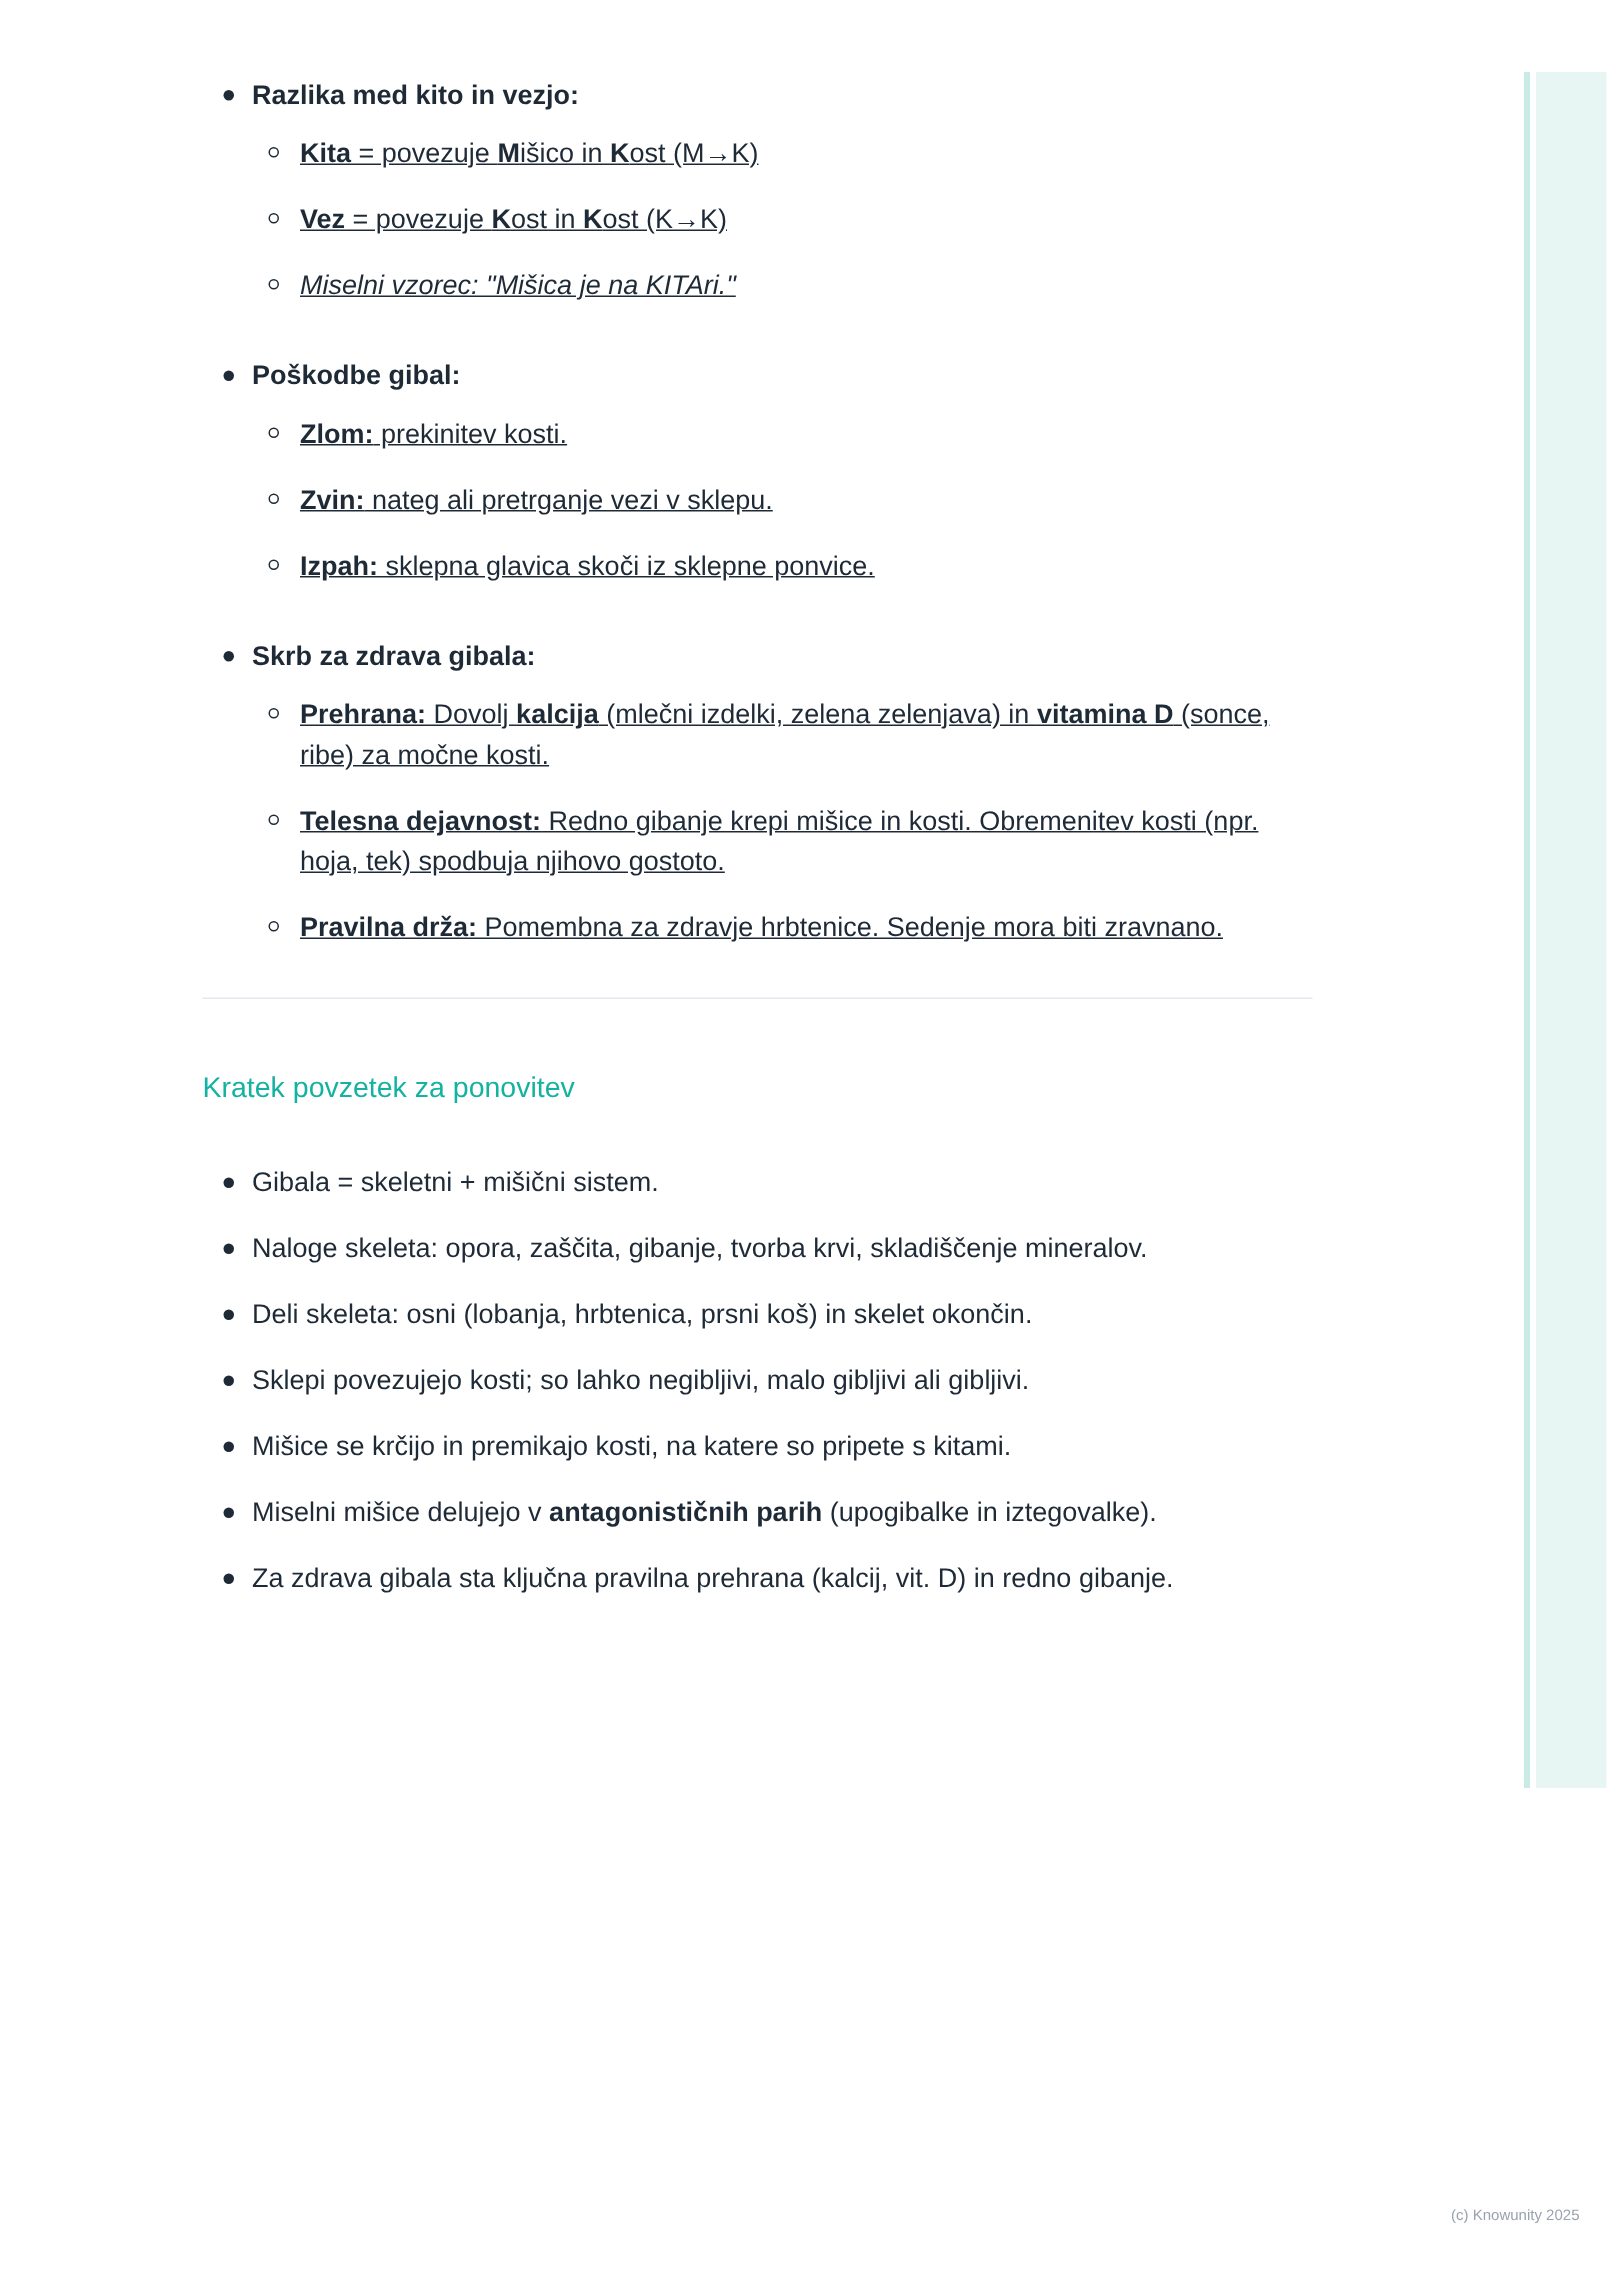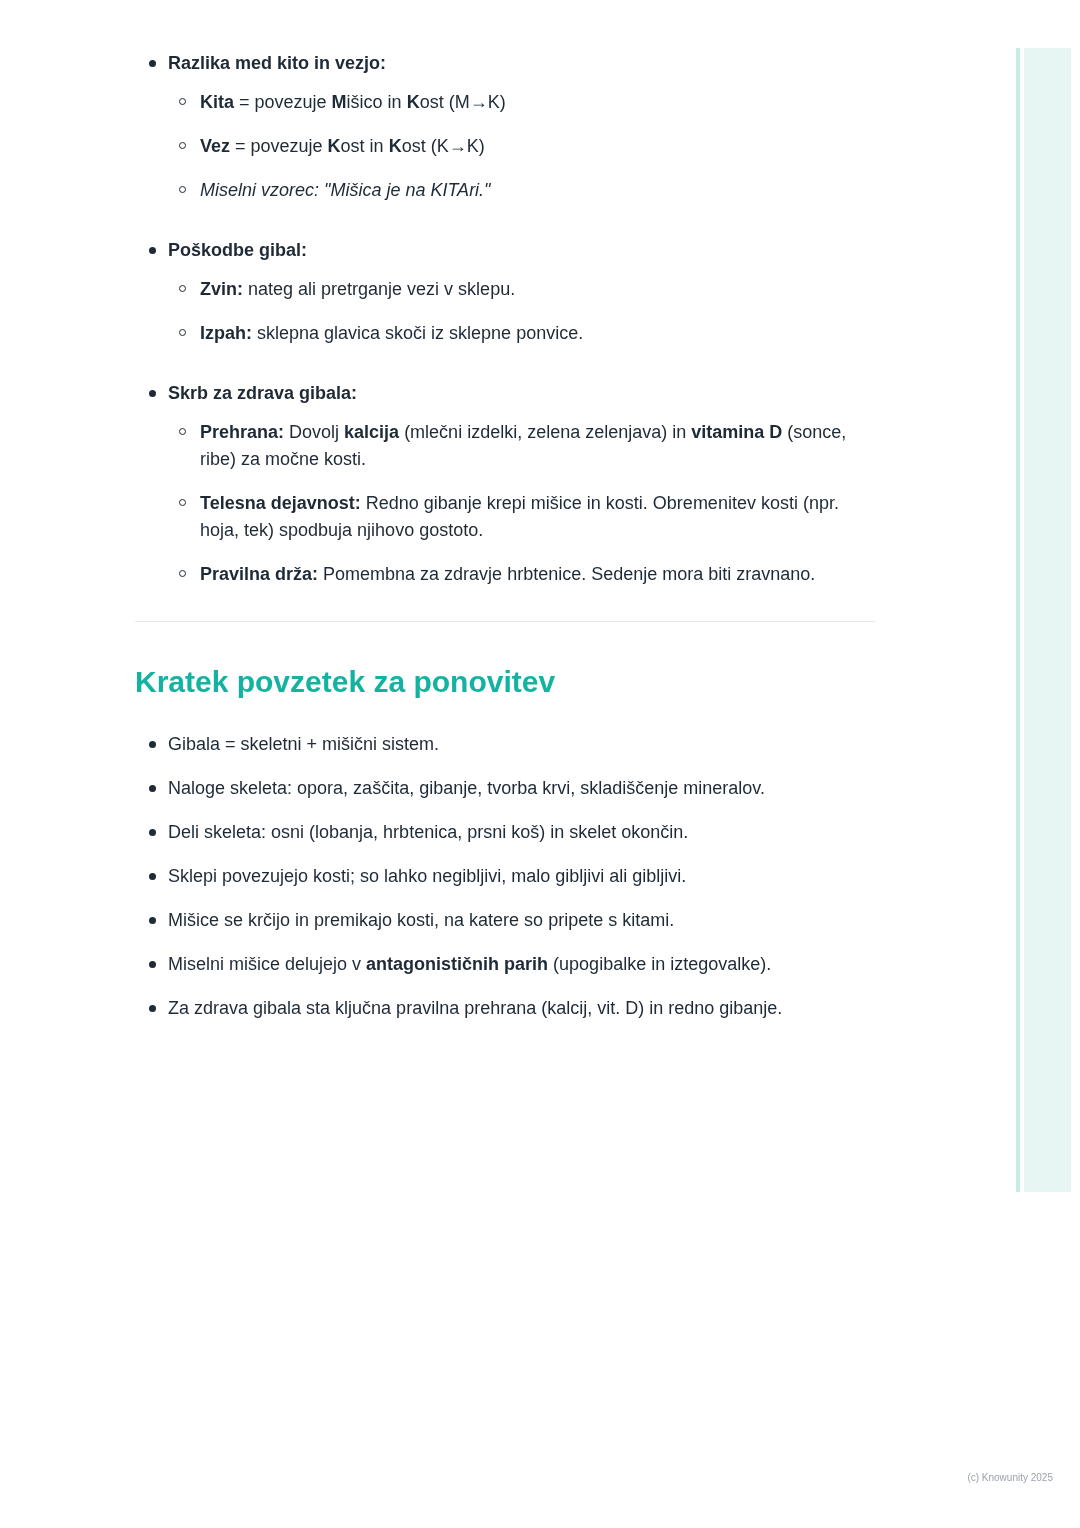--- a/index.html
+++ b/index.html
@@ -51,36 +51,36 @@
   }
   .circle {
     flex:0 0 auto;
     width:7px; height:7px;
     border-radius:50%;
     border:1.5px solid var(--text,#1f2a37);
     background:transparent;
     margin:9px 0 0 44px;
   }
   .top-item .item-text { margin-left:12px; }
-  .sub-item .item-text { margin-left:14px; }
+  .sub-item .item-text { margin-left:14px;text-decoration:underline; }
   .sum-item .item-text { margin-left:12px; }
 
   .note-group { margin-bottom:33px; }
   .top-item { margin-bottom:12px; }
   .sub-item { margin-bottom:17px; }
   .sum-item { margin-bottom:17px; }
 
   .divider {
     border:none;
     border-top:1px solid var(--divider,#e3e8ee);
     margin:20px 0 0 0;
   }
   .summary-heading {
-    font-size:30px;
-    font-weight:700;
+    font-size:19px;
+    font-weight:400;
     color:var(--accent,#14b3a1);
     margin:46px 0 36px 0;
   }
   .footer {
     position:absolute;
     right:70px; bottom:45px;
     font-size:10px;
     color:var(--muted,#9aa3ad);
   }
 </style>
@@ -112,20 +112,24 @@
               <div class="item-text"><span class="i">Miselni vzorec: "Mišica je na KITAri."</span></div>
             </div>
           </div>
         </div>
         <div class="note-group">
           <div class="top-item">
             <span class="dot"></span>
             <div class="item-text"><span class="b">Poškodbe gibal:</span></div>
           </div>
           <div>
+            <div class="sub-item">
+              <span class="circle"></span>
+              <div class="item-text"><span class="b">Zlom:</span><span> prekinitev kosti.</span></div>
+            </div>
             <div class="sub-item">
               <span class="circle"></span>
               <div class="item-text"><span class="b">Zvin:</span><span> nateg ali pretrganje vezi v sklepu.</span></div>
             </div>
             <div class="sub-item">
               <span class="circle"></span>
               <div class="item-text"><span class="b">Izpah:</span><span> sklepna glavica skoči iz sklepne ponvice.</span></div>
             </div>
           </div>
         </div>

